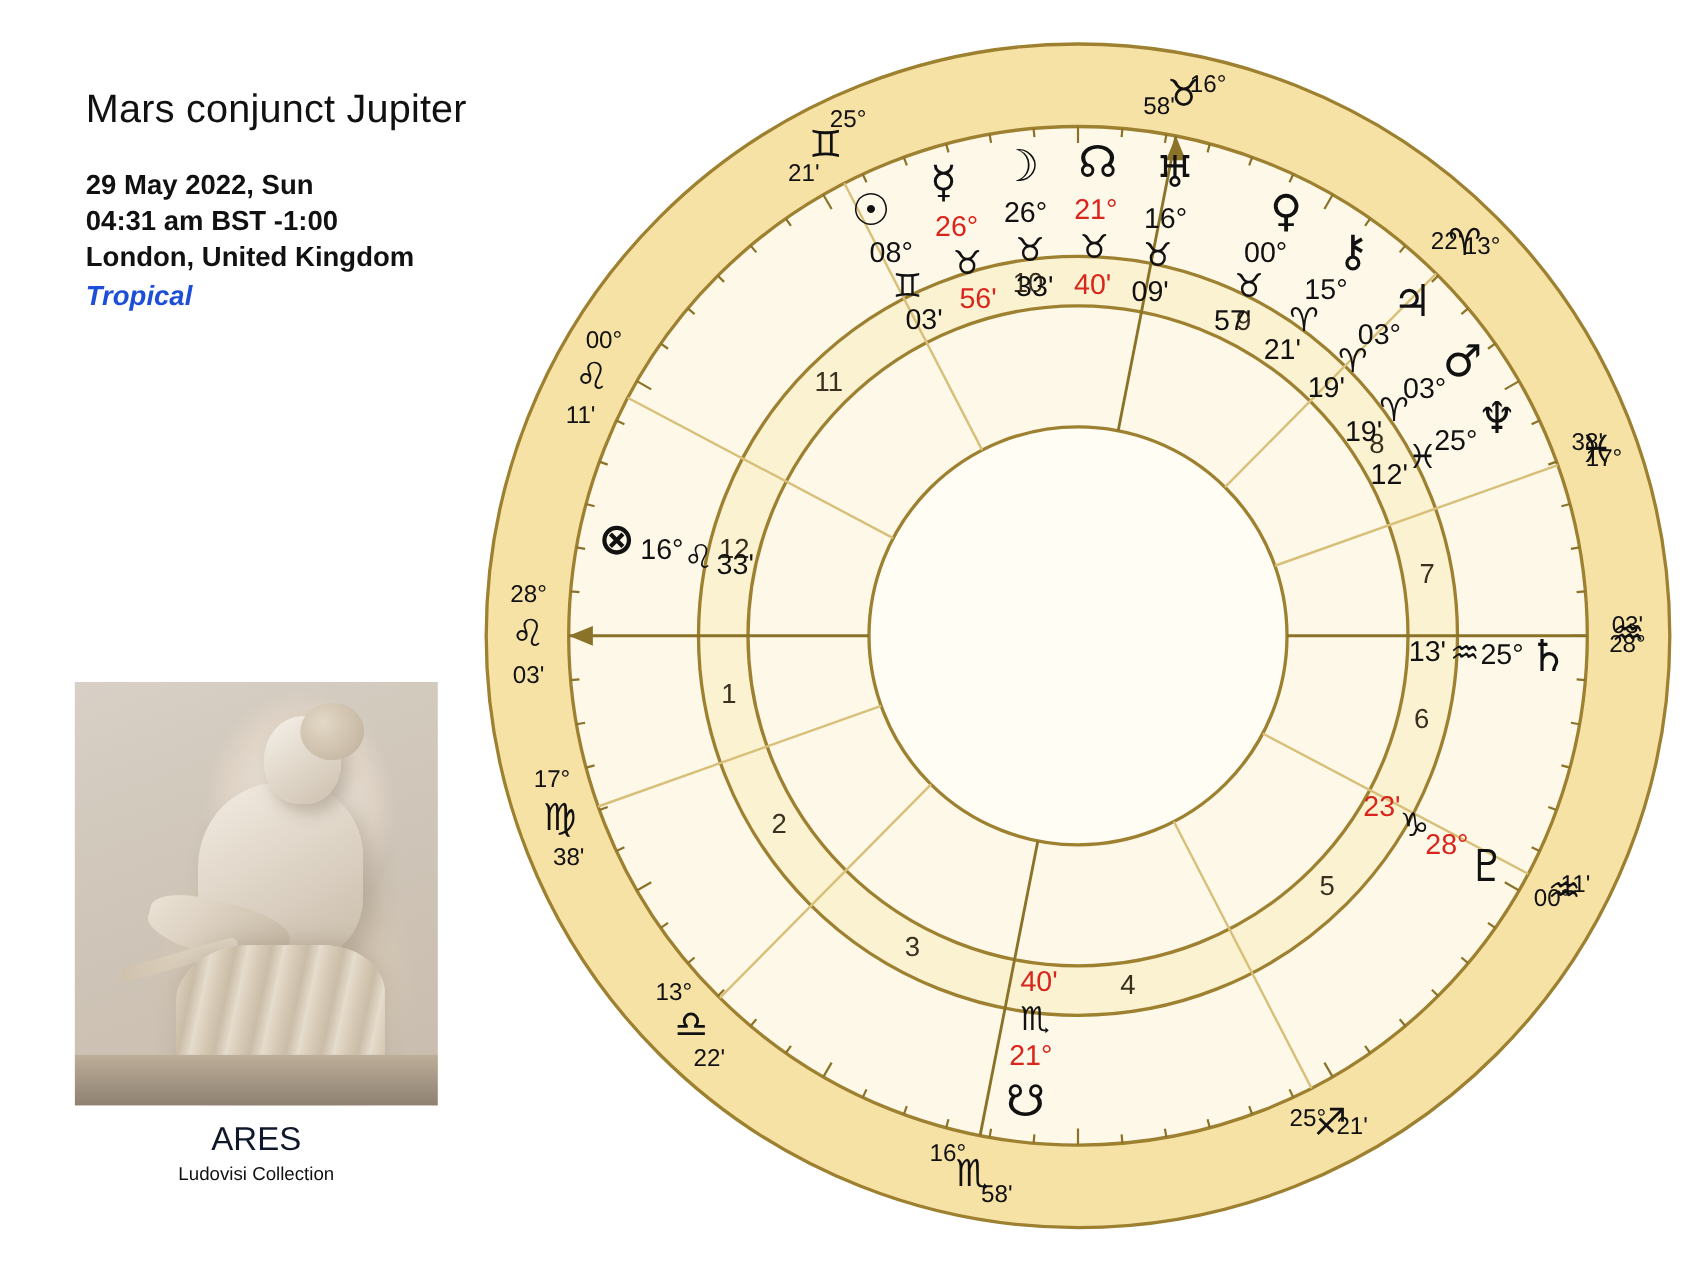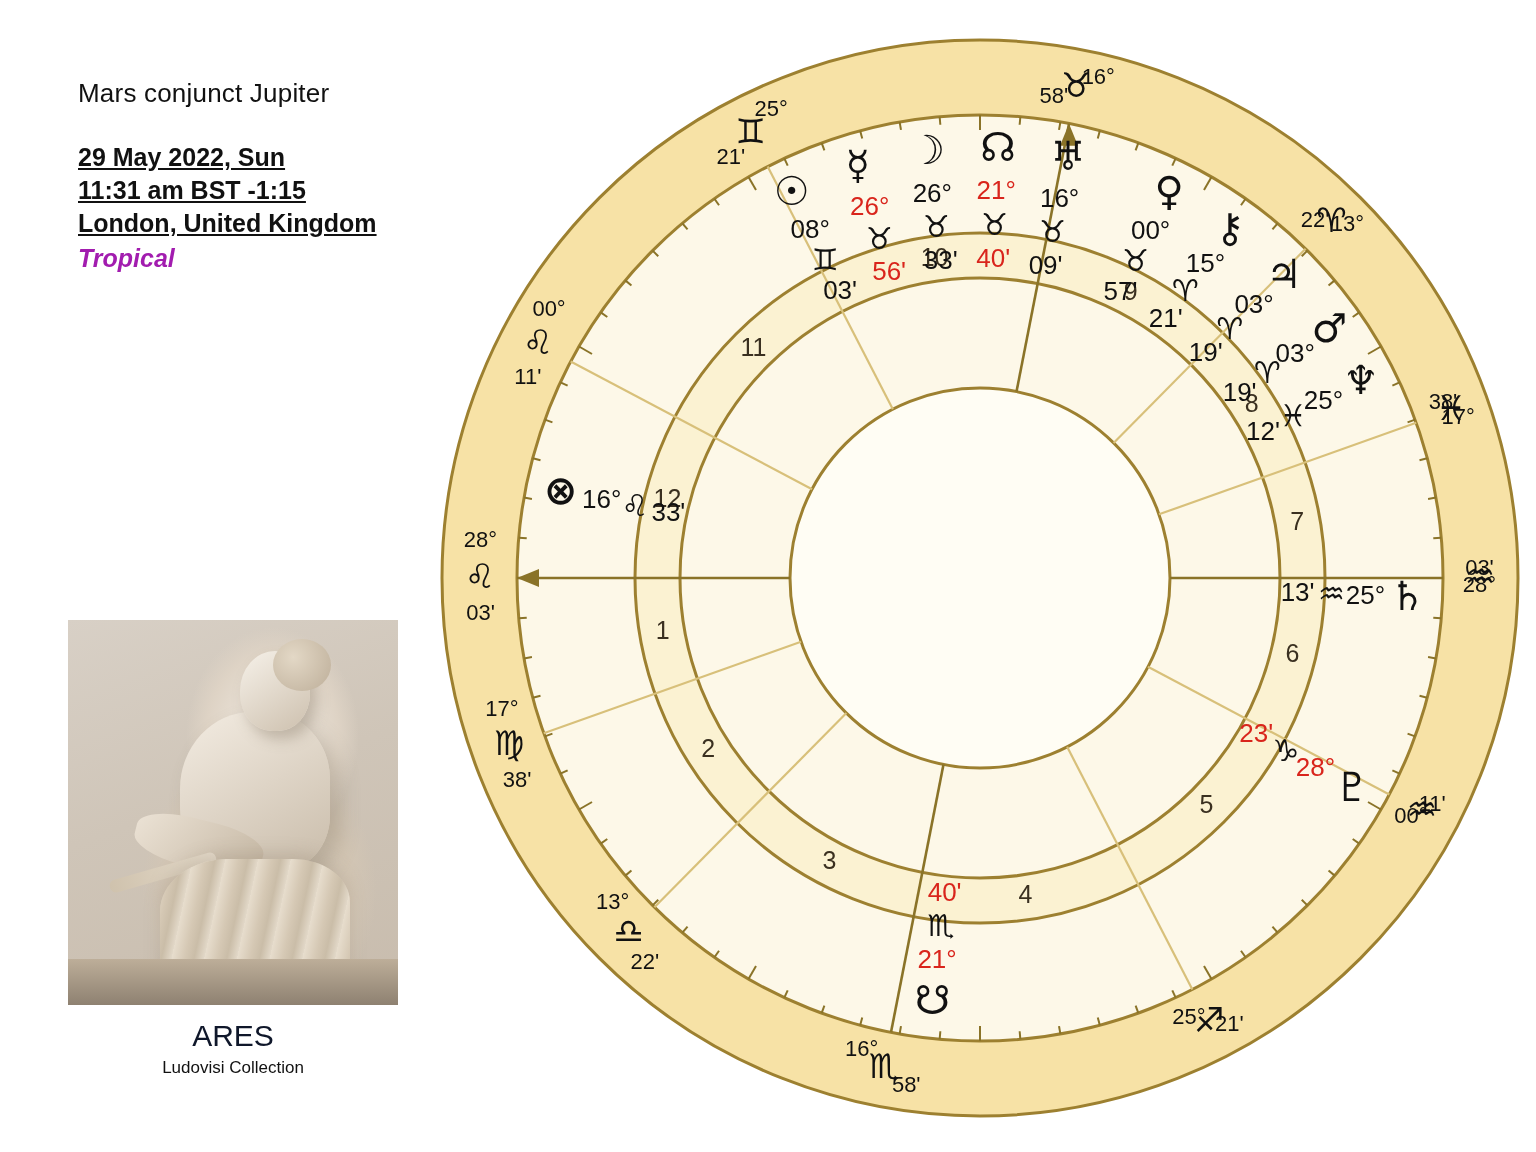--- a/index.html
+++ b/index.html
@@ -6,26 +6,26 @@
   body{
     width:1536px;height:1152px;
     background:#ffffff;
     font-family:"Liberation Sans", sans-serif;
     overflow:hidden;
     position:relative;
   }
   
   #info-panel{position:absolute;left:78px;top:78px;width:400px;}
   #chart-title{
-    font-size:26px;font-weight:400;color:#111;
+    font-size:36px;font-weight:400;color:#111;
     letter-spacing:.2px;white-space:nowrap;
   }
   #event-details{margin-top:32px;font-size:25px;line-height:1.32;font-weight:700;color:#111;}
-  #event-details .line{display:block;text-decoration:underline;}
-  #system-details{margin-top:2px;font-size:25px;line-height:1.32;font-style:italic;font-weight:600;color:#a21caf;}
+  #event-details .line{display:block;}
+  #system-details{margin-top:2px;font-size:25px;line-height:1.32;font-style:italic;font-weight:600;color:#1d4ed8;}
   #system-details .line{display:block;}
 
   
   #statue-block{position:absolute;left:68px;top:620px;width:330px;}
   #statue-image{
     width:330px;height:385px;display:block;
     background:
       radial-gradient(ellipse 120px 150px at 62% 30%, #f2ece4 0%, #ded3c5 55%, rgba(0,0,0,0) 72%),
       radial-gradient(ellipse 150px 180px at 58% 70%, #e8e0d4 0%, #d3c6b4 60%, rgba(0,0,0,0) 78%),
       linear-gradient(160deg,#d8d0c6 0%,#cfc5b8 45%,#c8bcad 100%);
@@ -71,21 +71,21 @@
   #wheel-wrap{position:absolute;left:440px;top:18px;width:1080px;height:1120px;}
   #wheel-svg{display:block;}
 </style>
 </head>
 <body>
 
 <div id="info-panel">
   <div id="chart-title">Mars conjunct Jupiter</div>
   <div id="event-details">
     <span class="line">29 May 2022, Sun</span>
-    <span class="line">11:31 am BST -1:15</span>
+    <span class="line">04:31 am BST -1:00</span>
     <span class="line">London, United Kingdom</span>
   </div>
   <div id="system-details">
     <span class="line">Tropical</span>
   </div>
 </div>
 
 <div id="statue-block">
   <div id="statue-image">
     <div class="fig-torso"></div>

